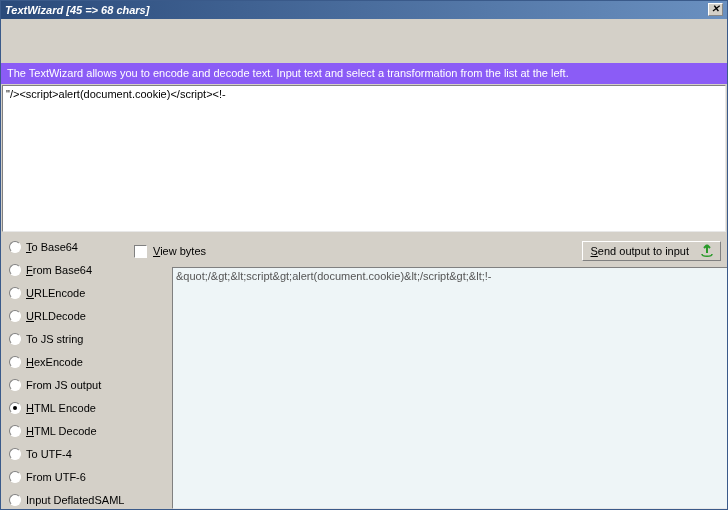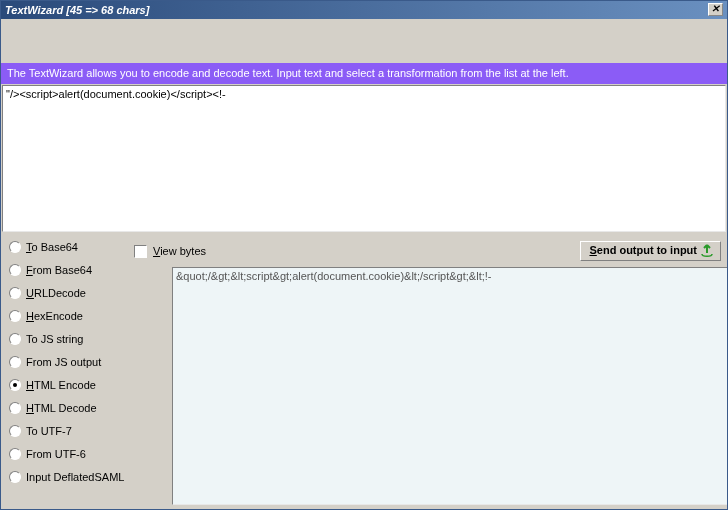--- a/index.html
+++ b/index.html
@@ -122,23 +122,22 @@
     background:#fff;
     border:1px solid #808080;
     border-right-color:#fff; border-bottom-color:#fff;
   }
   .sendbtn {
     background:#d4d0c8;
     border:1px solid #808080;
     border-top-color:#fff; border-left-color:#fff;
     padding:2px 6px 2px 8px;
     font-size:11px;
-    display:flex; gap:3px;
+    display:flex; align-items:center; gap:11px;
     cursor:pointer;
-    font-weight:bold;
   }
   .sendbtn .arrow {
     width:14px; height:14px;
     display:inline-block;
     position:relative;
   }
   .sendbtn .arrow svg { width:14px; height:14px; }
   .output {
     flex:1;
     background:#eef5f7;
@@ -167,45 +166,49 @@
       <div class="radio-row">
         <span class="radio-circle"></span>
         <span class="radio-label"><span class="ul">T</span>o Base64</span>
       </div>
       <div class="radio-row">
         <span class="radio-circle"></span>
         <span class="radio-label"><span class="ul">F</span>rom Base64</span>
       </div>
       <div class="radio-row">
         <span class="radio-circle"></span>
+        <span class="radio-label"><span class="ul">U</span>RLEncode</span>
+      </div>
+      <div class="radio-row">
+        <span class="radio-circle"></span>
         <span class="radio-label"><span class="ul">U</span>RLDecode</span>
       </div>
       <div class="radio-row">
         <span class="radio-circle"></span>
+        <span class="radio-label">To JS string</span>
+      </div>
+      <div class="radio-row">
+        <span class="radio-circle"></span>
         <span class="radio-label"><span class="ul">H</span>exEncode</span>
-      </div>
-      <div class="radio-row">
-        <span class="radio-circle"></span>
-        <span class="radio-label">To JS string</span>
       </div>
       <div class="radio-row">
         <span class="radio-circle"></span>
         <span class="radio-label">From JS output</span>
       </div>
       <div class="radio-row">
         <span class="radio-circle checked"></span>
         <span class="radio-label"><span class="ul">H</span>TML Encode</span>
       </div>
       <div class="radio-row">
         <span class="radio-circle"></span>
         <span class="radio-label"><span class="ul">H</span>TML Decode</span>
       </div>
       <div class="radio-row">
         <span class="radio-circle"></span>
-        <span class="radio-label">To UTF-7</span>
+        <span class="radio-label">To UTF-4</span>
       </div>
       <div class="radio-row">
         <span class="radio-circle"></span>
         <span class="radio-label">From UTF-6</span>
       </div>
       <div class="radio-row">
         <span class="radio-circle"></span>
         <span class="radio-label">Input DeflatedSAML</span>
       </div>
     </div>

